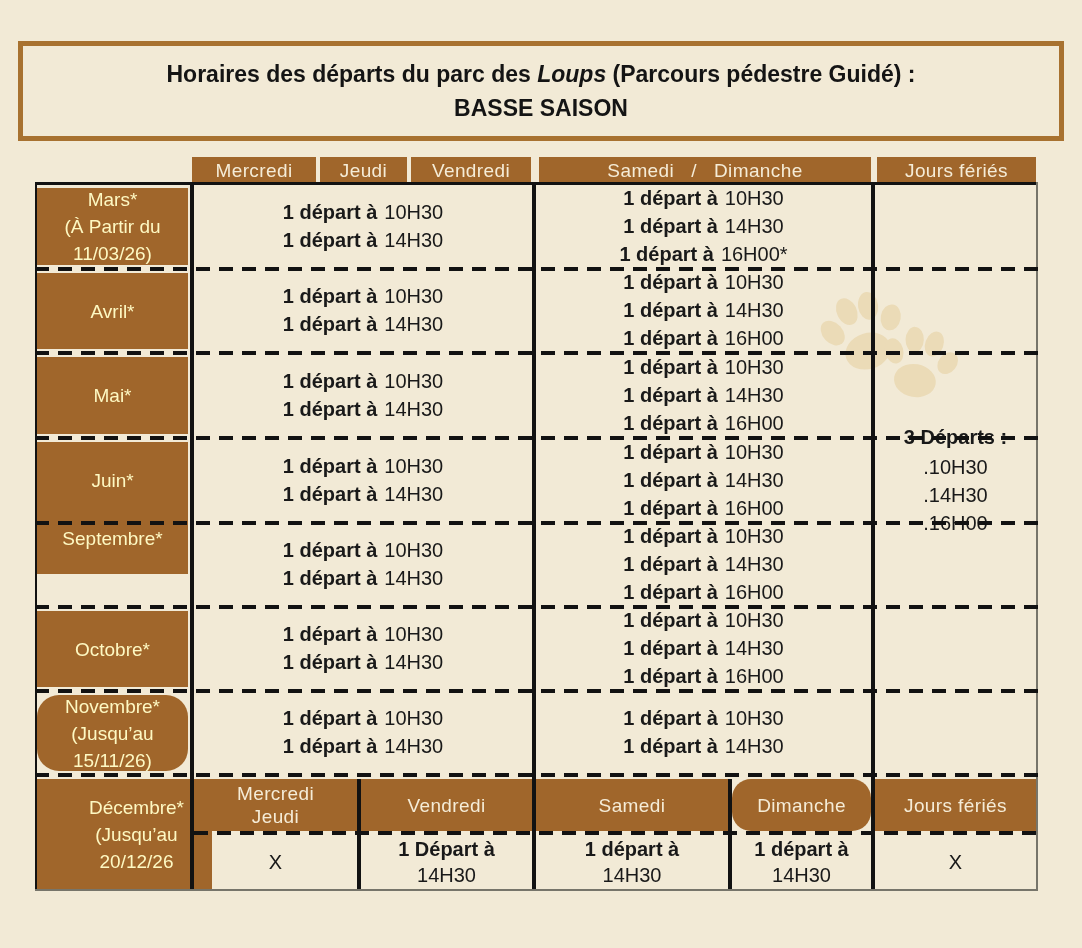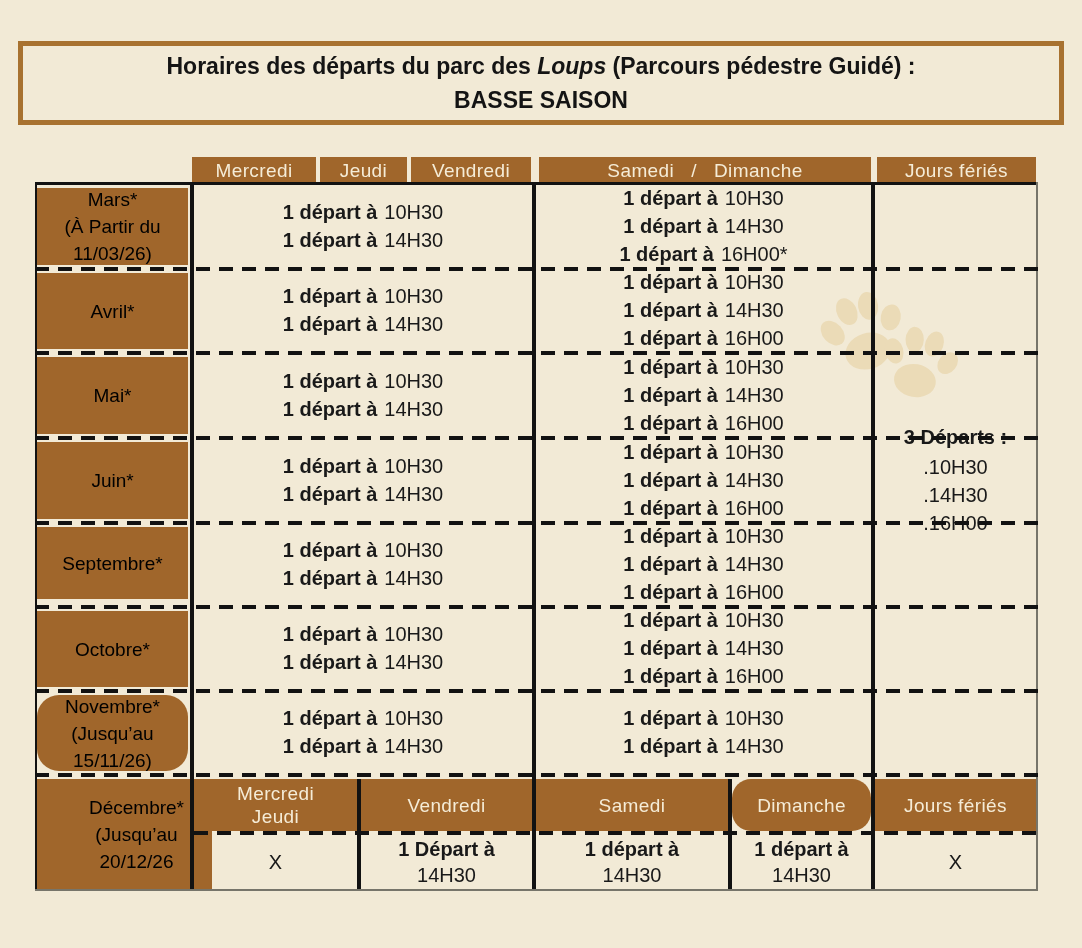--- a/index.html
+++ b/index.html
@@ -4,34 +4,34 @@
 <style>
   html,body{margin:0;padding:0;}
   .page{
     position:relative;
     width:1082px;height:948px;
     background:#f2ead6;
     font-family:"Liberation Sans", sans-serif;
     overflow:hidden;
   }
   .title-box{
-    position:absolute;left:18px;top:41px;width:1046px;height:84px;
+    position:absolute;left:18px;top:41px;width:1046px;height:100px;
     box-sizing:border-box;border:5px solid #a87230;
     display:flex;flex-direction:column;align-items:center;justify-content:center;
     color:#141414;font-size:23px;font-weight:bold;line-height:34px;text-align:center;
     z-index:2;
   }
   .hcell{
     position:absolute;background:#a0662b;color:#f5ecd7;
     display:flex;flex-direction:column;align-items:center;justify-content:center;
     font-size:19px;letter-spacing:.4px;text-align:center;line-height:23px;
     z-index:2;
   }
   .mcell{
-    position:absolute;left:37px;width:151px;background:#a0662b;color:#000000;
+    position:absolute;left:37px;width:151px;background:#a0662b;color:#fef9c3;
     display:flex;flex-direction:column;align-items:center;justify-content:center;
     font-size:19px;line-height:27px;text-align:center;z-index:2;
   }
   .bcell{
     position:absolute;
     display:flex;flex-direction:column;align-items:center;justify-content:center;
     font-size:20px;color:#191919;line-height:28px;text-align:center;z-index:2;
   }
   .dep{white-space:nowrap;}
   .dep .b{font-weight:bold;margin-right:7px;}
@@ -88,21 +88,21 @@
   </div>
   <div class="mcell" style="top:273px;height:76px;">
     <div>Avril*</div>
   </div>
   <div class="mcell" style="top:357px;height:77px;">
     <div>Mai*</div>
   </div>
   <div class="mcell" style="top:442px;height:77px;">
     <div>Juin*</div>
   </div>
-  <div class="mcell" style="top:527px;height:72px;">
+  <div class="mcell" style="top:502px;height:72px;">
     <div>Septembre*</div>
   </div>
   <div class="mcell" style="top:611px;height:76px;">
     <div>Octobre*</div>
   </div>
   <div class="mcell" style="top:695px;height:76px;border-radius:22px;">
     <div>Novembre*</div>
     <div>(Jusqu’au</div>
     <div>15/11/26)</div>
   </div>

